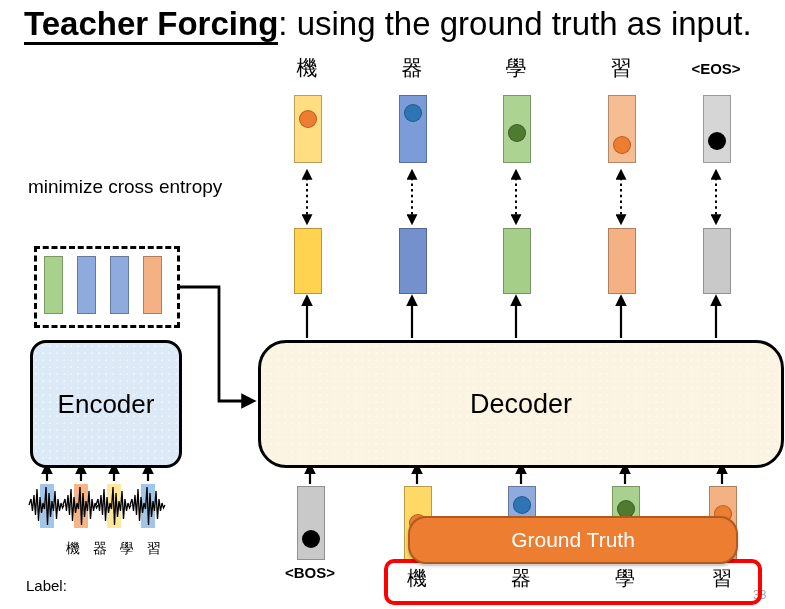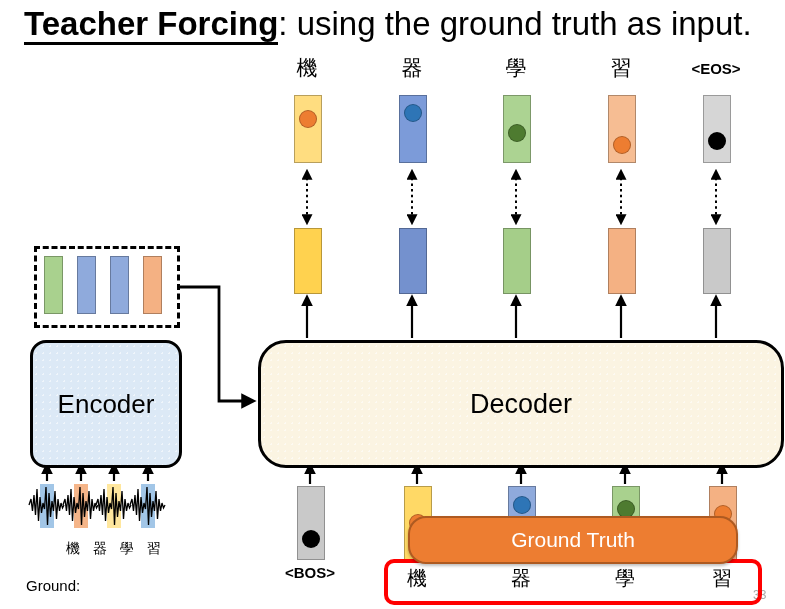--- a/index.html
+++ b/index.html
@@ -103,20 +103,21 @@
   <div class="bar top-bar bx2" style="background-color: rgb(172, 211, 146);">
     <span class="dot" style="top: 28px; background-color: rgb(78, 123, 48);"></span>
   </div>
   <div class="bar top-bar bx3" style="background-color: rgb(246, 189, 147);">
     <span class="dot" style="top: 40px; background-color: rgb(237, 125, 49);"></span>
   </div>
   <div class="bar top-bar bx4" style="background-color: rgb(214, 214, 214);">
     <span class="dot" style="top: 36px; background-color: rgb(0, 0, 0);"></span>
   </div>
 
+  <div class="mce-label">minimize cross entropy</div>
 
   <div class="bar mid-bar bx0" style="background-color: rgb(255, 210, 79);"></div>
   <div class="bar mid-bar bx1" style="background-color: rgb(116, 145, 206);"></div>
   <div class="bar mid-bar bx2" style="background-color: rgb(165, 206, 137);"></div>
   <div class="bar mid-bar bx3" style="background-color: rgb(244, 177, 131);"></div>
   <div class="bar mid-bar bx4" style="background-color: rgb(201, 201, 201);"></div>
 
   <div class="feature-box"></div>
   <div class="feature-bar fb0" style="background-color: rgb(169, 209, 142);"></div>
   <div class="feature-bar fb1" style="background-color: rgb(143, 170, 220);"></div>
@@ -128,21 +129,21 @@
   </div>
   <div class="block decoder" style="background-color: rgb(251, 244, 226);">
     <span>Decoder</span>
   </div>
 
   <div class="wave-bar wb0" style="background-color: rgb(157, 195, 230);"></div>
   <div class="wave-bar wb1" style="background-color: rgb(244, 177, 131);"></div>
   <div class="wave-bar wb2" style="background-color: rgb(255, 230, 153);"></div>
   <div class="wave-bar wb3" style="background-color: rgb(157, 195, 230);"></div>
 
-  <div class="label-prefix">Ground:</div>
+  <div class="label-prefix">Label:</div>
   <div class="label-tokens">機 器 學 習</div>
 
   <div class="in-bar ib0" style="background-color: rgb(201, 201, 201);">
     <span class="dot in-dot" style="top: 43px; background-color: rgb(0, 0, 0);"></span>
   </div>
   <div class="in-bar ib1" style="background-color: rgb(255, 217, 102);">
     <span class="dot in-dot" style="top: 27px; background-color: rgb(237, 125, 49);"></span>
   </div>
   <div class="in-bar ib2" style="background-color: rgb(143, 170, 220);">
     <span class="dot in-dot" style="top: 9px; background-color: rgb(46, 117, 182);"></span>

